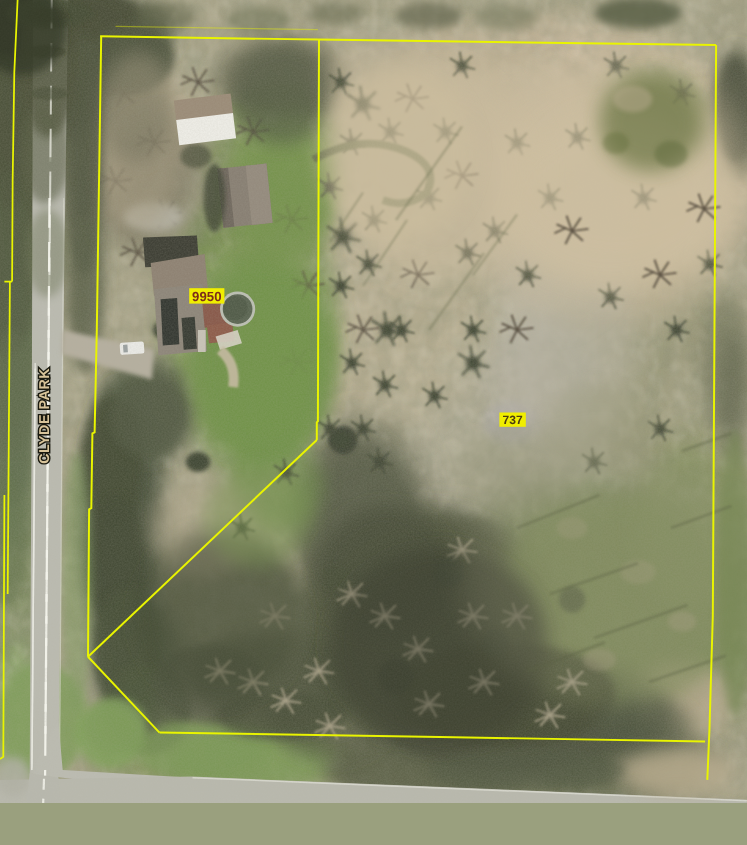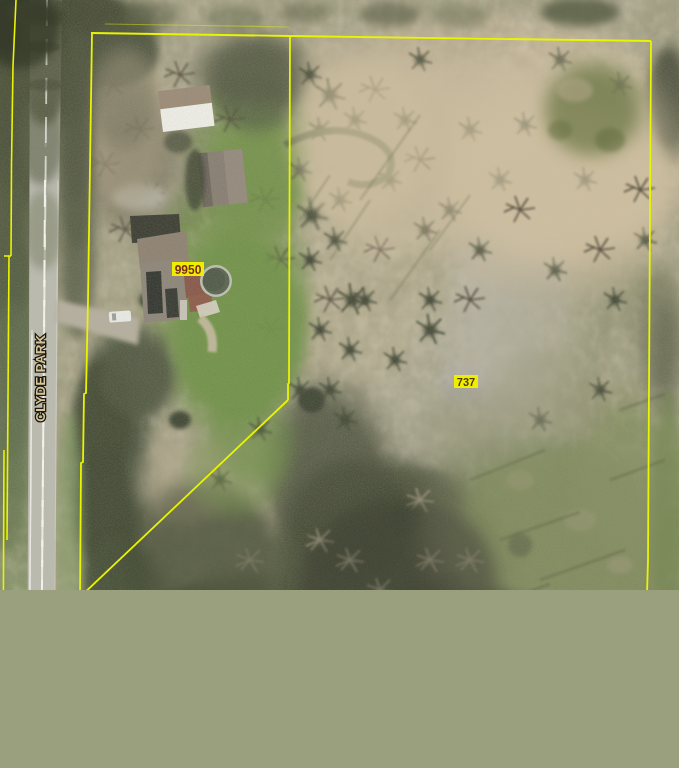--- a/index.html
+++ b/index.html
@@ -1,16 +1,16 @@
 <!DOCTYPE html>
 <html><head>
 <meta charset="utf-8">
 <style>
 html,body{margin:0;padding:0;background:#9aa07e;font-family:"Liberation Sans",sans-serif;}
-#map{position:relative;width:679px;height:590px;overflow:hidden;}
+#map{position:relative;width:679px;height:730px;overflow:hidden;}
 svg{display:block;}
 </style>
 </head>
 <body>
 
 <div id="map">
 <svg width="679" height="768" viewBox="0 0 679 768">
 <defs>
 <filter id="b4" x="-50%" y="-50%" width="200%" height="200%">
           <feGaussianBlur stdDeviation="4"></feGaussianBlur>

